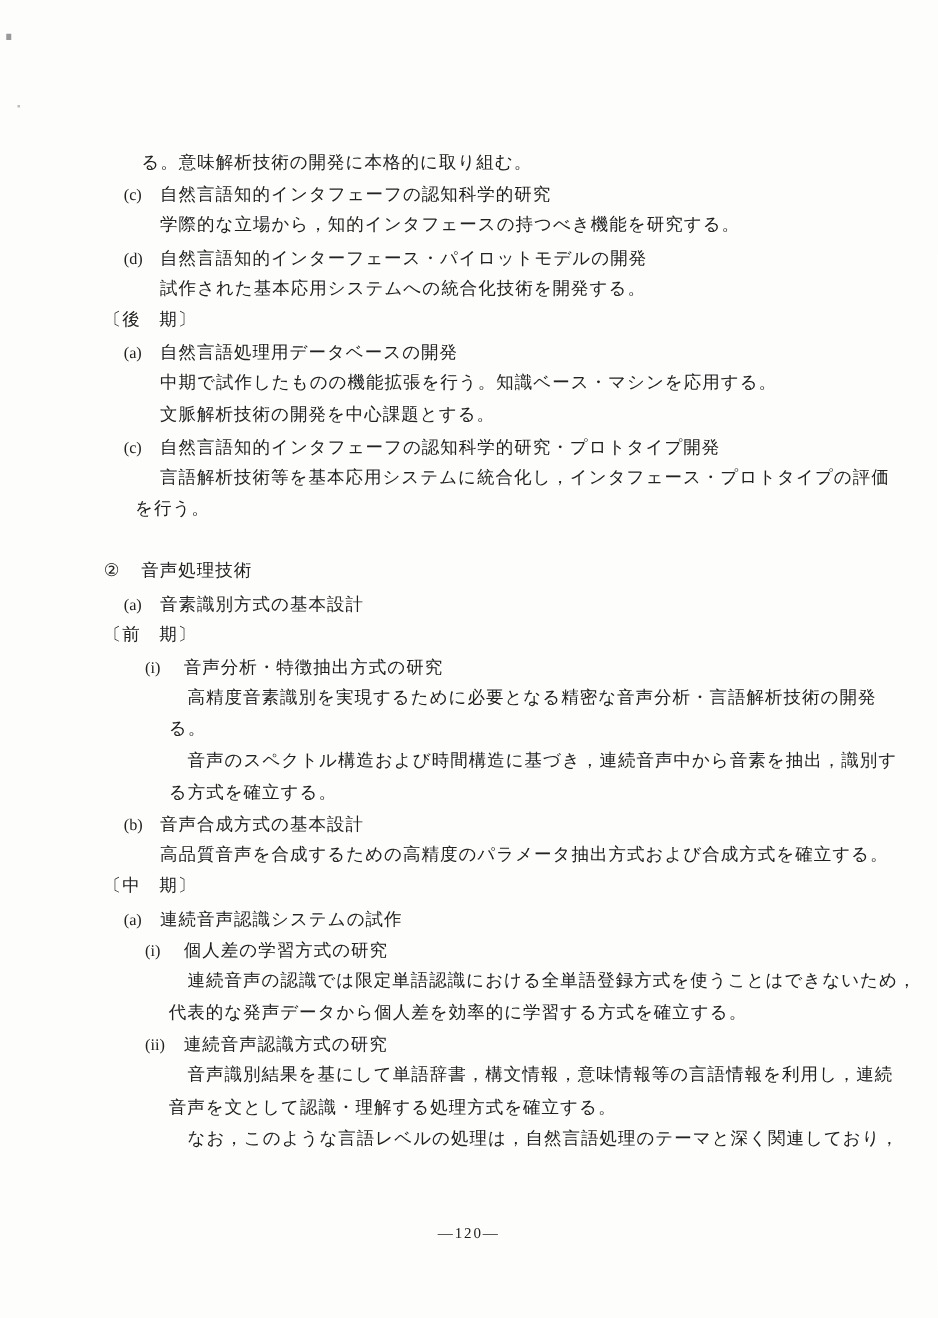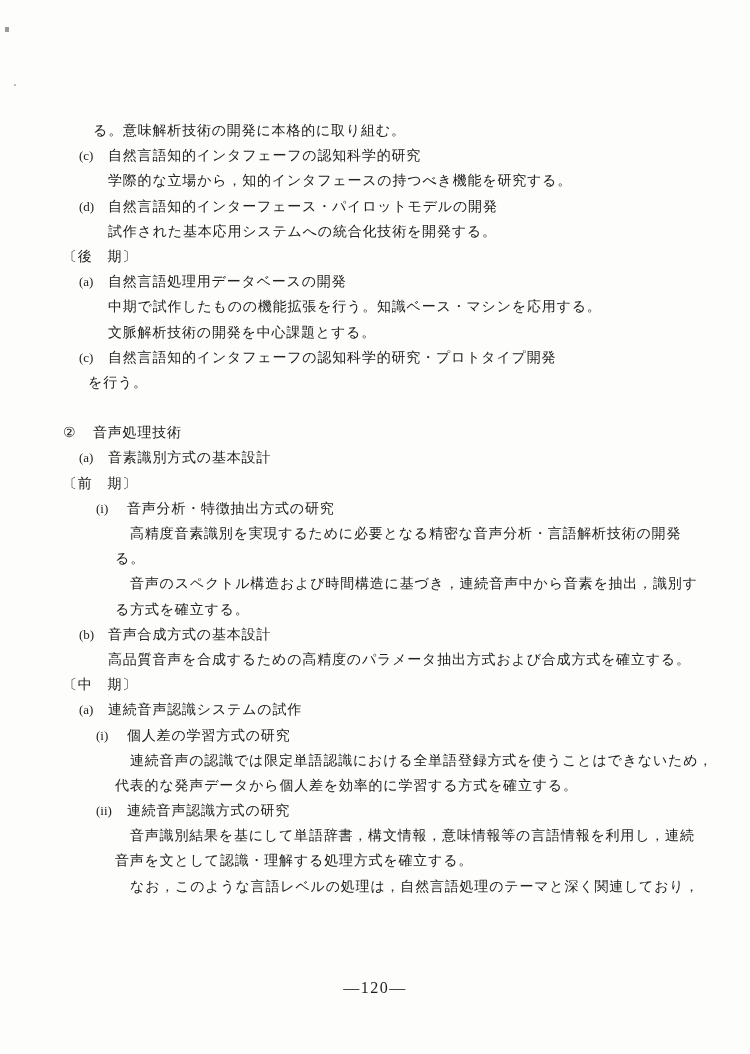--- a/index.html
+++ b/index.html
@@ -17,39 +17,40 @@
     left: 63px;
     top: 118px;
     right: 30px;
   }
   .line {
     height: 25.2px;
     line-height: 25.2px;
     font-size: 14px;
     letter-spacing: 0.8px;
     white-space: nowrap;
+    margin-left: 20px;
   }
   .gap  { height: 25.2px; }
   .lv0  { padding-left: 0; }
   .item1 { padding-left: 16px; }
   .item1 .marker { display: inline-block; width: 29px; letter-spacing: 0; font-size: 13px; }
   .item2 { padding-left: 33px; }
   .item2 .marker { display: inline-block; width: 31px; letter-spacing: 0; font-size: 13px; }
   .sec .marker { display: inline-block; width: 30px; letter-spacing: 0; }
   .b1f  { padding-left: 45px; }
   .b1c  { padding-left: 25px; }
   .b1c2 { padding-left: 30px; }
   .b2f  { padding-left: 67px; }
   .b2c  { padding-left: 52px; }
   .footer {
     position: absolute;
     left: 0; right: 0;
     top: 979px;
     text-align: center;
-    font-size: 16px;
+    font-size: 12px;
     letter-spacing: 1.5px;
     color: #1d1d1d;
   }
   .artifact { position: absolute; }
   .a1 { left: 5px;  top: 27px; width: 4px; height: 5px; background: #999; }
   .a2 { left: 14px; top: 84px; width: 2px; height: 2px; background: #bdbdbd; }
 </style>
 </head>
 <body>
 
@@ -60,20 +61,21 @@
       <div class="line b1c2"><span>る。意味解析技術の開発に本格的に取り組む。</span></div>
       <div class="line item1"><span class="marker">(c)</span><span>自然言語知的インタフェーフの認知科学的研究</span></div>
       <div class="line b1f"><span>学際的な立場から，知的インタフェースの持つべき機能を研究する。</span></div>
       <div class="line item1"><span class="marker">(d)</span><span>自然言語知的インターフェース・パイロットモデルの開発</span></div>
       <div class="line b1f"><span>試作された基本応用システムへの統合化技術を開発する。</span></div>
       <div class="line lv0"><span>〔後　期〕</span></div>
       <div class="line item1"><span class="marker">(a)</span><span>自然言語処理用データベースの開発</span></div>
       <div class="line b1f"><span>中期で試作したものの機能拡張を行う。知識ベース・マシンを応用する。</span></div>
       <div class="line b1f"><span>文脈解析技術の開発を中心課題とする。</span></div>
       <div class="line item1"><span class="marker">(c)</span><span>自然言語知的インタフェーフの認知科学的研究・プロトタイプ開発</span></div>
+      <div class="line b1f"><span>言語解析技術等を基本応用システムに統合化し，インタフェース・プロトタイプの評価</span></div>
       <div class="line b1c"><span>を行う。</span></div>
       <div class="line gap"></div>
       <div class="line sec lv0"><span class="marker">②</span><span>音声処理技術</span></div>
       <div class="line item1"><span class="marker">(a)</span><span>音素識別方式の基本設計</span></div>
       <div class="line lv0"><span>〔前　期〕</span></div>
       <div class="line item2"><span class="marker">(i)</span><span>音声分析・特徴抽出方式の研究</span></div>
       <div class="line b2f"><span>高精度音素識別を実現するために必要となる精密な音声分析・言語解析技術の開発</span></div>
       <div class="line b2c"><span>る。</span></div>
       <div class="line b2f"><span>音声のスペクトル構造および時間構造に基づき，連続音声中から音素を抽出，識別す</span></div>
       <div class="line b2c"><span>る方式を確立する。</span></div>

